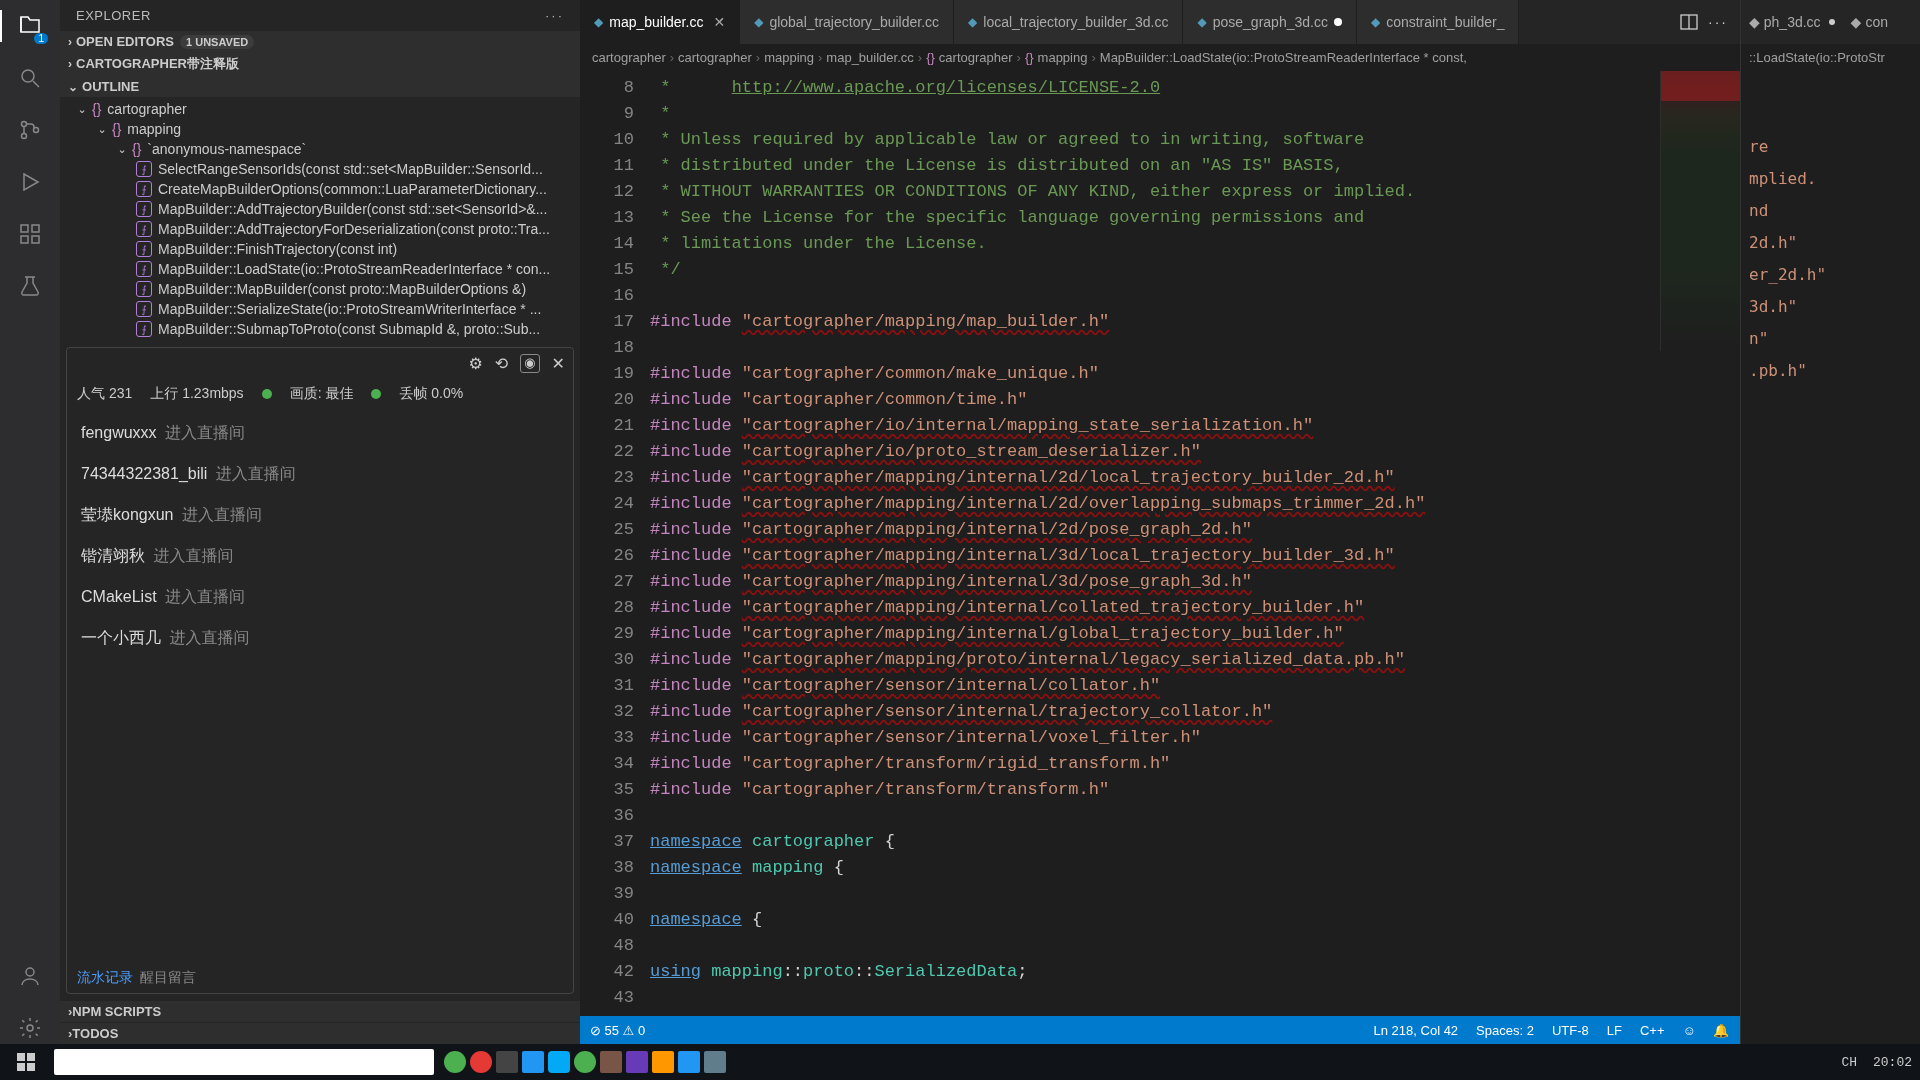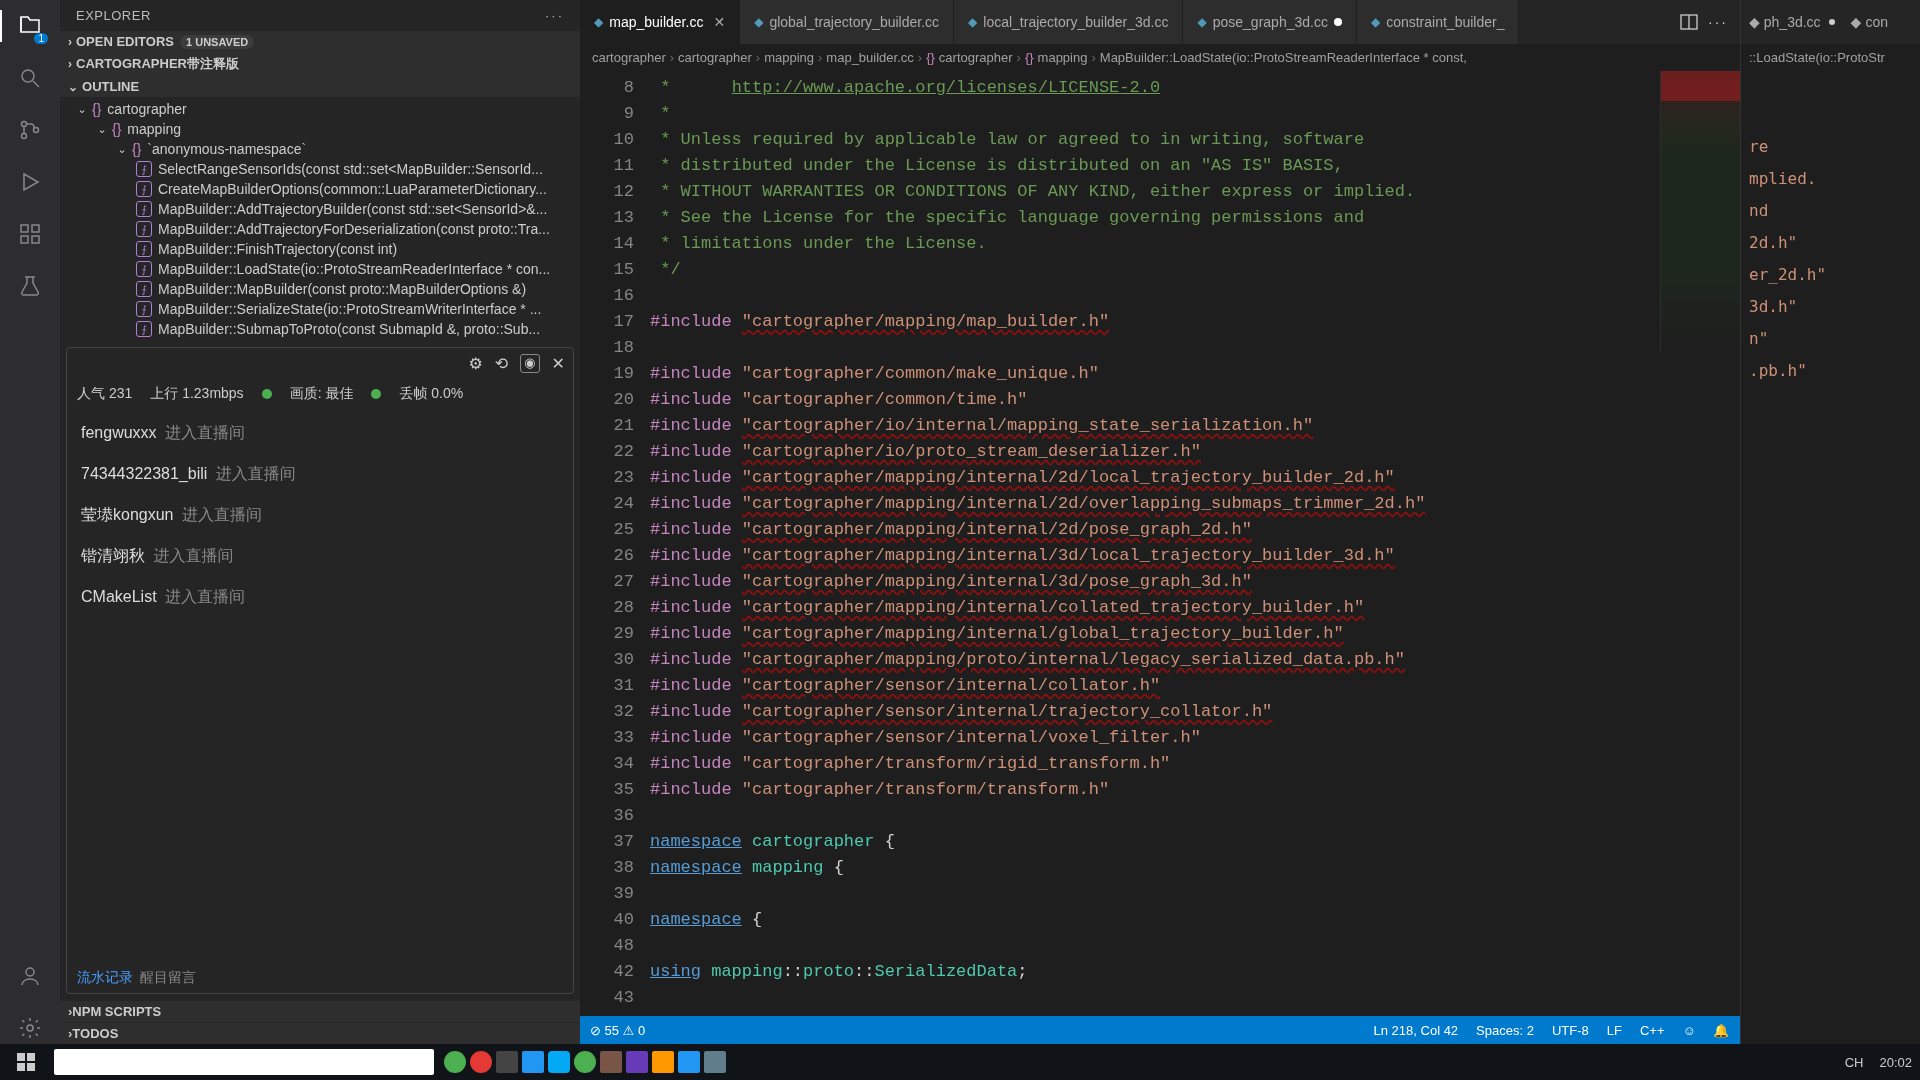--- a/index.html
+++ b/index.html
@@ -65,21 +65,21 @@
 .right-editor .re-tabs { display: flex; background: #252526; height: 44px; align-items: center; overflow:hidden; }
 .right-editor .re-tab { padding: 0 8px; color: #aaa; font-size: 14px; font-family: 'Segoe UI',sans-serif; display: flex; align-items: center; gap: 4px; white-space: nowrap; }
 .right-editor .re-bc { padding: 6px 8px; font-size: 13px; color: #a0a0a0; font-family: 'Segoe UI',sans-serif; white-space: nowrap; }
 .right-editor .re-code { padding: 60px 8px; line-height: 32px; }
 .status-bar { height: 28px; background: #007acc; display: flex; align-items: center; color: #fff; font-size: 13px; padding: 0 10px; gap: 16px; }
 .status-bar .sb-left { display: flex; gap: 12px; align-items: center; }
 .status-bar .sb-right { margin-left: auto; display: flex; gap: 18px; align-items: center; }
 .taskbar { height: 36px; background: #101418; display: flex; align-items: center; padding: 0 8px; gap: 4px; }
 .taskbar .tb-item { width: 36px; height: 28px; display: flex; align-items: center; justify-content: center; border-radius: 2px; }
 .taskbar .tb-search { flex: 0 0 380px; height: 26px; background: #fff; border-radius: 2px; margin: 0 6px; }
-.taskbar .tb-right { margin-left: auto; display: flex; gap: 16px; color: #ccc; font-size: 13px; align-items: center; }
+.taskbar .tb-right { margin-left: auto; display: flex; gap: 16px; color: #ccc; font-size: 13px; align-items: center; font-family: Liberation Mono, monospace; }
 svg { display: block; }
 </style>
 </head>
 <body>
 
 <div class="root">
 <div class="main">
 
 <div class="activity-bar">
   <div class="ab-item active">
@@ -225,20 +225,21 @@
       <span><span>画质:</span> <span>最佳</span></span>
       <span class="dot"></span>
       <span><span>丢帧</span> <span>0.0%</span></span>
     </div>
     <div class="stream-list" id="stream-list">
             <div class="stream-item"><span>fengwuxxx</span><span class="act"> 进入直播间</span></div>
             <div class="stream-item"><span>74344322381_bili</span><span class="act"> 进入直播间</span></div>
             <div class="stream-item"><span>莹塨kongxun</span><span class="act"> 进入直播间</span></div>
             <div class="stream-item"><span>锴清翊秋</span><span class="act"> 进入直播间</span></div>
             <div class="stream-item"><span>CMakeList</span><span class="act"> 进入直播间</span></div>
+            <div class="stream-item"><span>一个小西几</span><span class="act"> 进入直播间</span></div>
           </div>
     <div class="stream-tabs">
       <span class="t active">流水记录</span>
       <span class="t">醒目留言</span>
     </div>
   </div>
 
   <div class="section-collapsed">
     <span class="chev">›</span>
     <span>NPM SCRIPTS</span>

